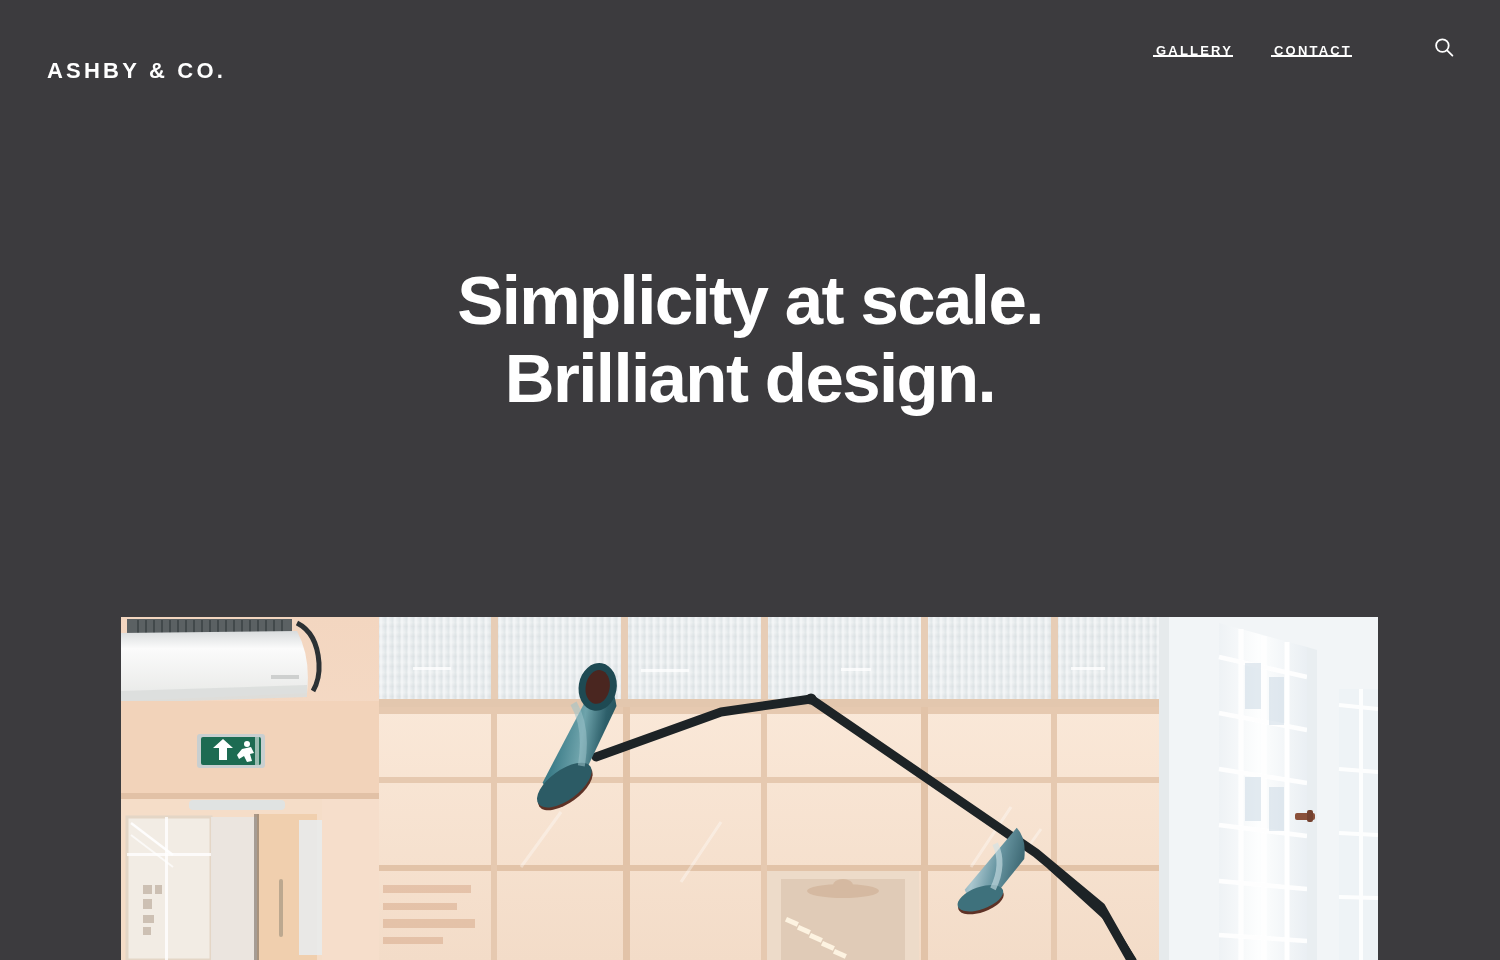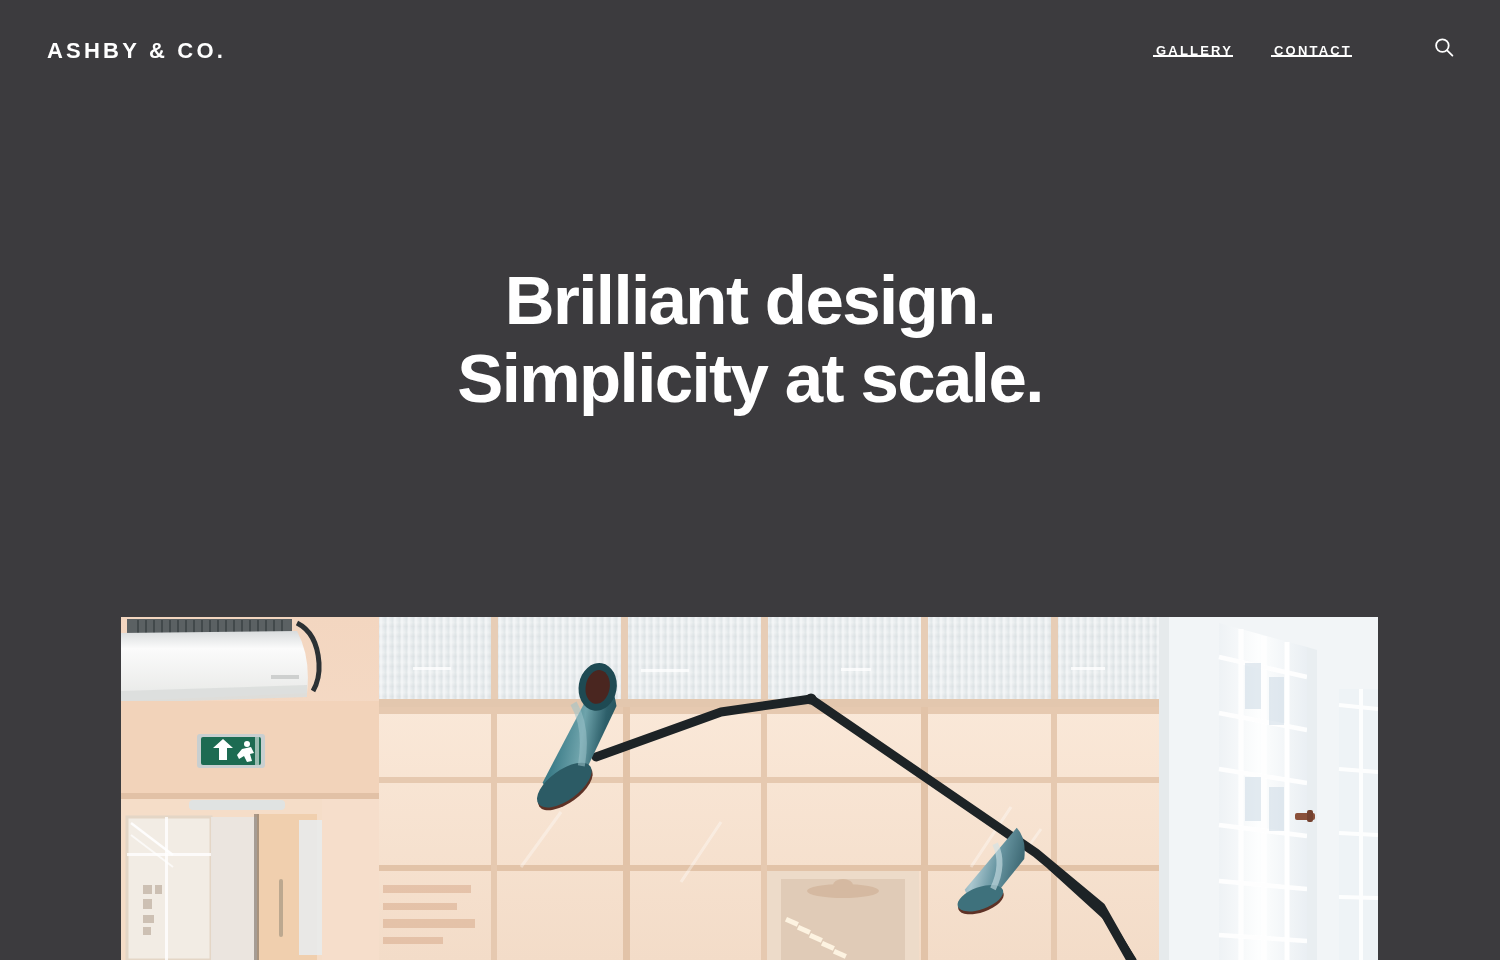--- a/index.html
+++ b/index.html
@@ -31,21 +31,21 @@
     top:0; left:0;
     width:1500px;
     height:105px;
     display:flex;
     align-items:flex-start;
     justify-content:space-between;
   }
 
   .brand {
     margin-left:47px;
-    margin-top:40px;
+    margin-top:60px;
     color:#ffffff;
     font-size:22px;
     font-weight:bold;
     letter-spacing:3.2px;
     line-height:1;
     white-space:nowrap;
     text-decoration:none;
   }
 
   .nav {
@@ -138,22 +138,22 @@
           <circle cx="10.4" cy="9.6" r="6.3" fill="none" stroke="#ffffff" stroke-width="1.8"></circle>
           <line x1="15.1" y1="14.3" x2="20.4" y2="19.6" stroke="#ffffff" stroke-width="1.8" stroke-linecap="round"></line>
         </svg>
       </button>
 
     </nav>
   </header>
 
   <section class="hero">
     <h1 class="hero-title">
+      <span class="line">Simplicity at scale.</span>
       <span class="line">Brilliant design.</span>
-      <span class="line">Simplicity at scale.</span>
     </h1>
   </section>
 
   <figure class="hero-photo">
     <svg viewBox="0 0 1257 343" preserveAspectRatio="xMidYMid slice" role="img">
       <defs>
         <linearGradient id="gWallL" x1="0" y1="0" x2="0" y2="1">
           <stop offset="0" stop-color="#f3d6c0"></stop>
           <stop offset="1" stop-color="#f7e0cd"></stop>
         </linearGradient>

